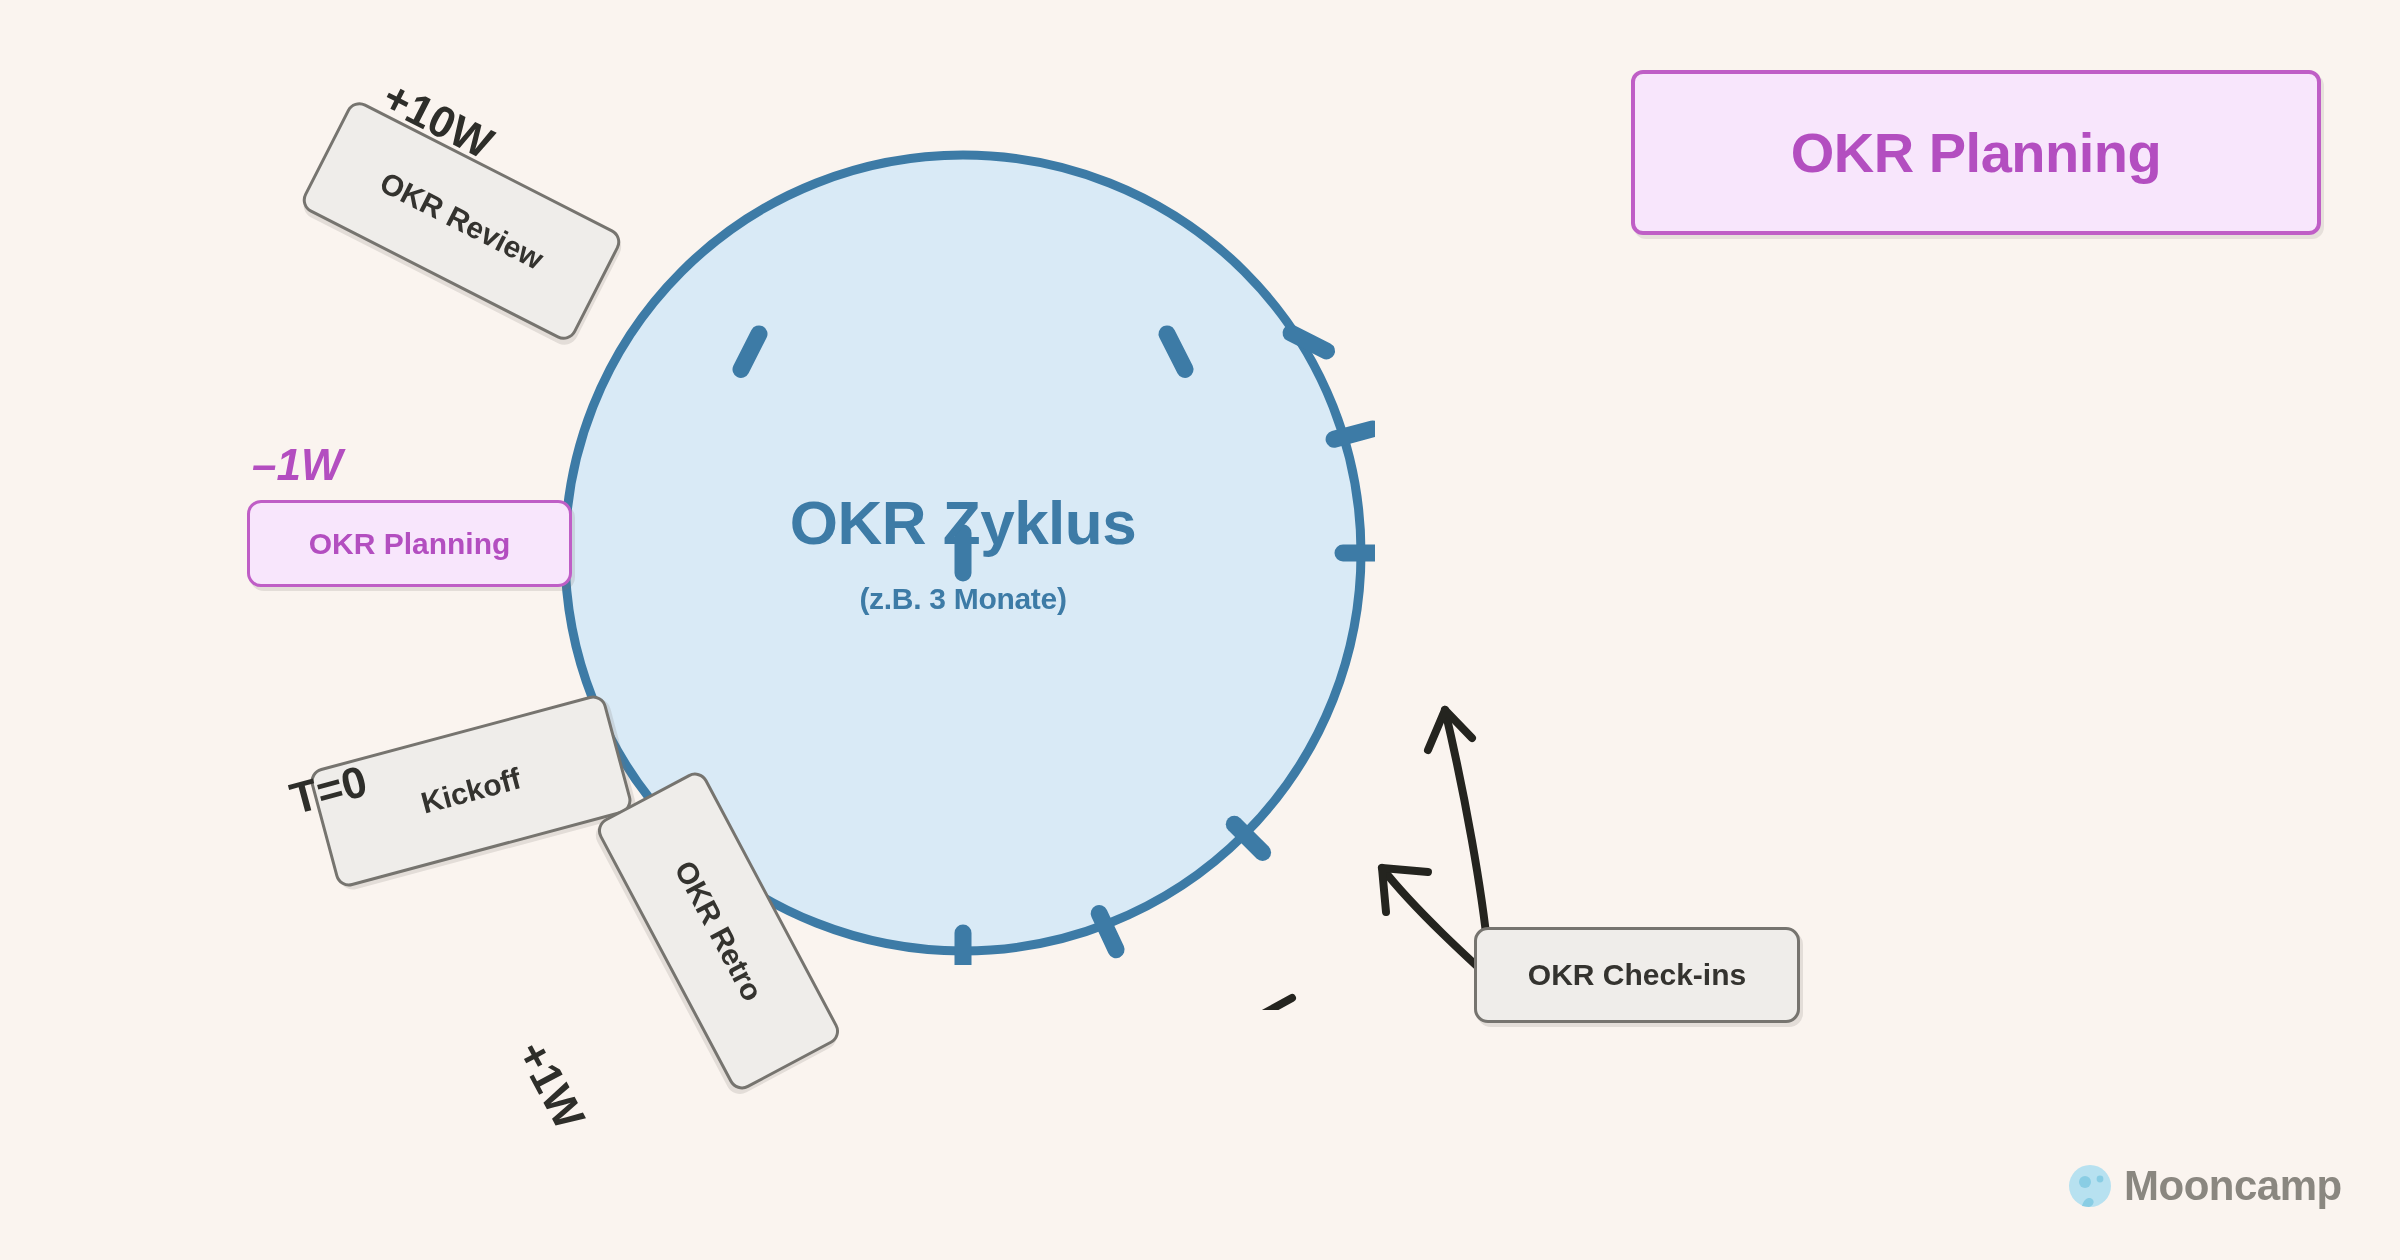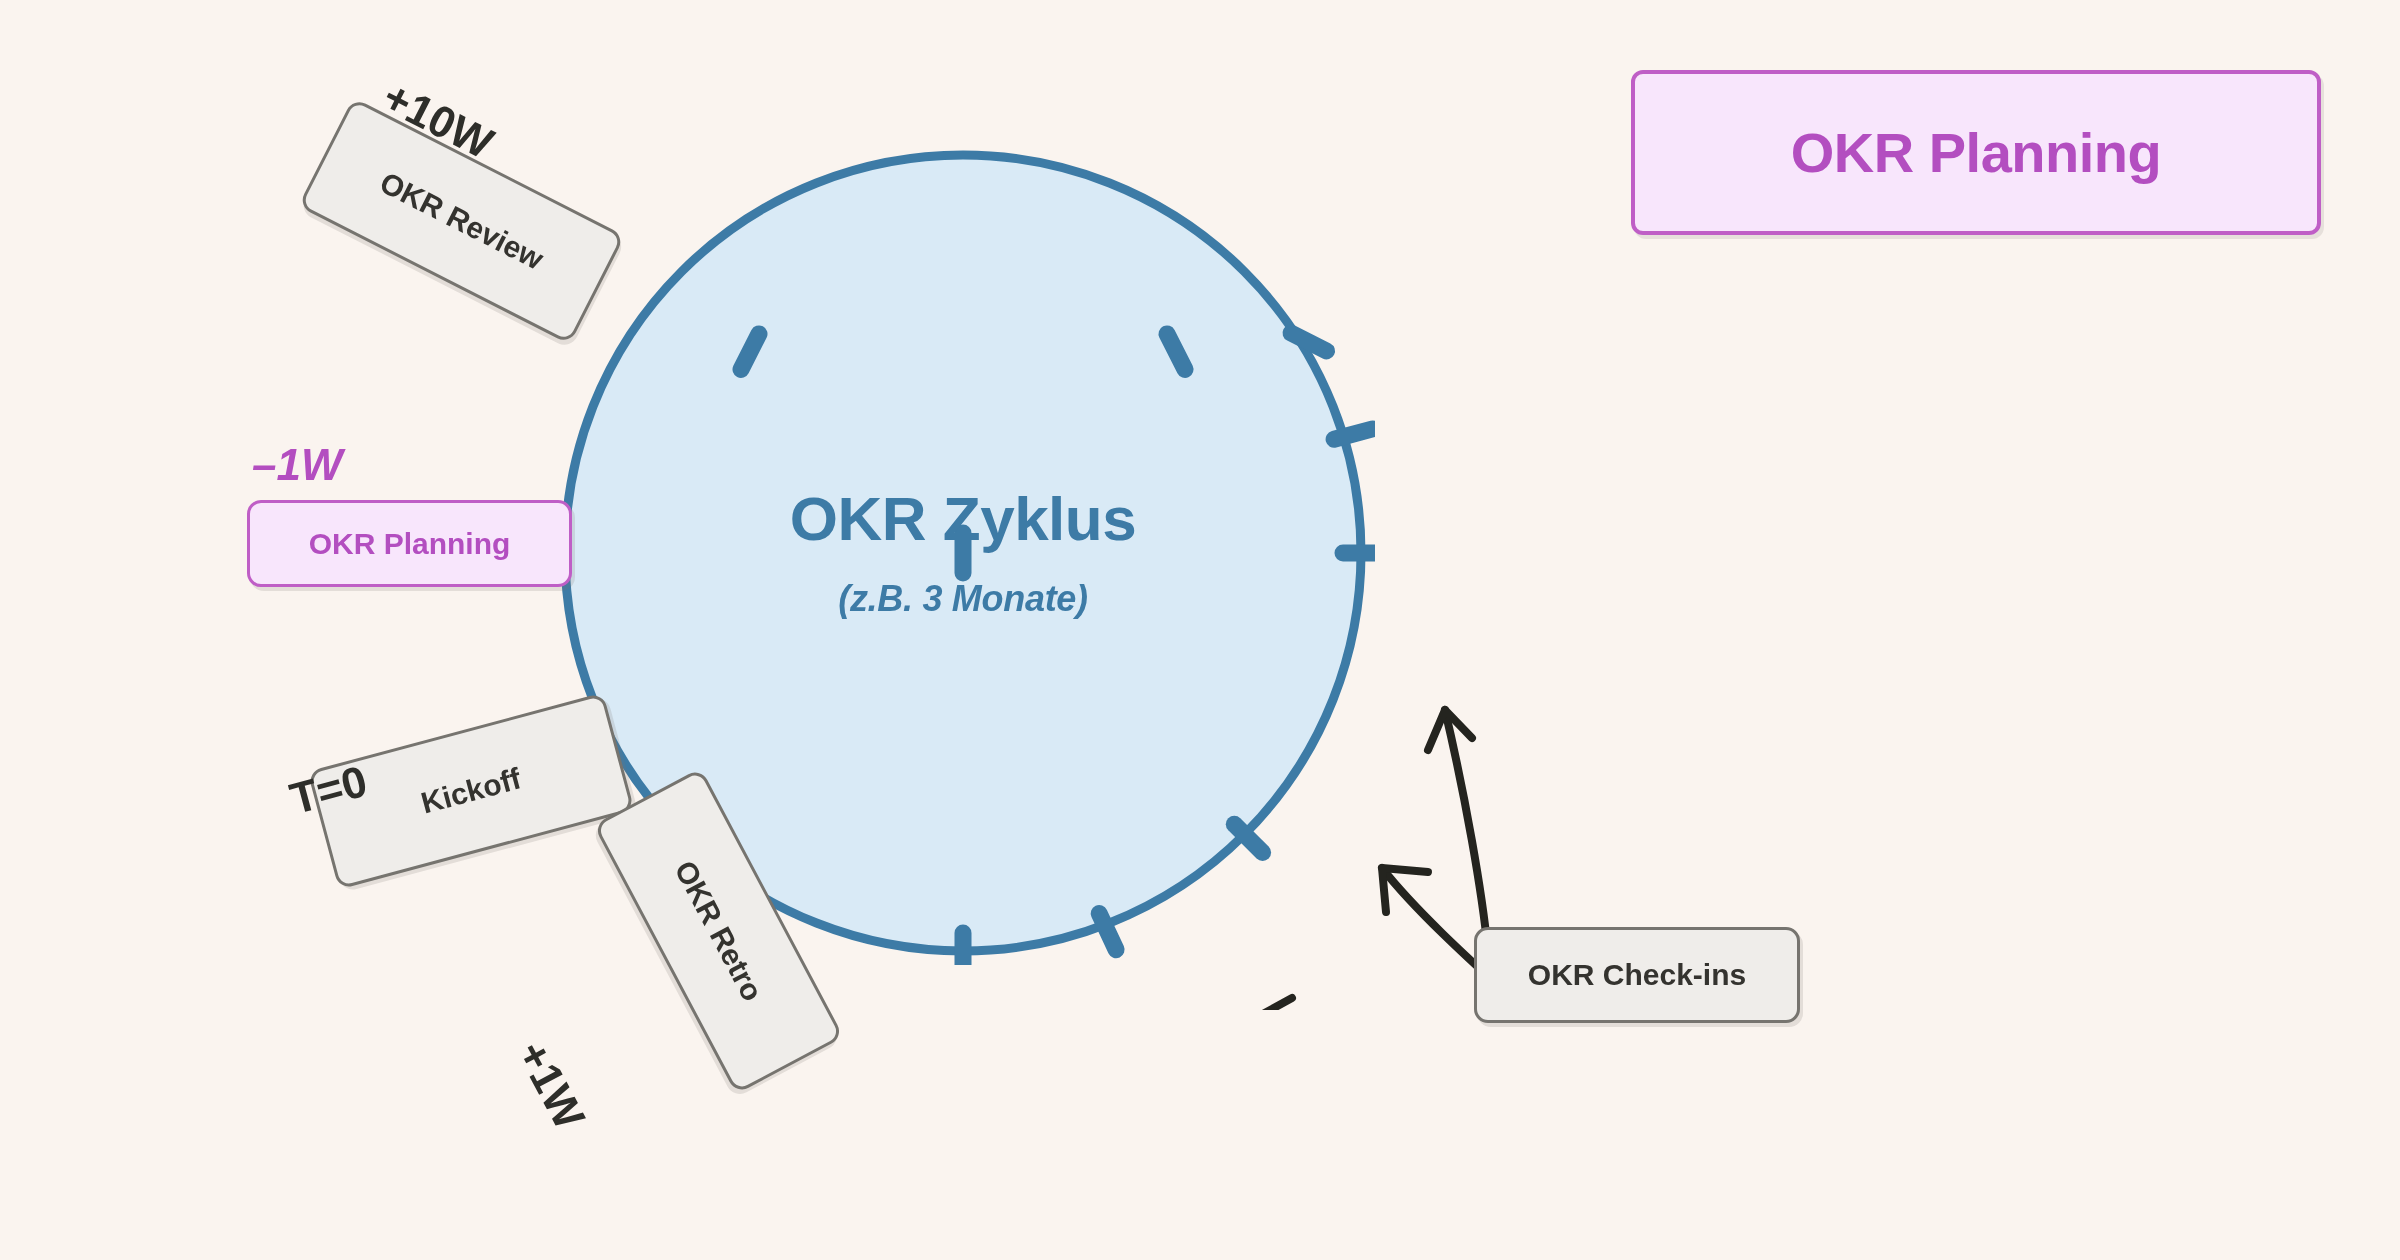--- a/index.html
+++ b/index.html
@@ -39,26 +39,25 @@
     gap: 21px;
   }
   #cycle-title {
     font-size: 62px;
     font-weight: bold;
     color: #3d7ba6;
     letter-spacing: -0.5px;
     line-height: 1.05;
   }
   #cycle-subtitle {
-    font-size: 36px;
+    font-size: 30px;
     font-weight: bold;
     color: #3d7ba6;
     margin-top: 6px;
     letter-spacing: -0.3px;
-    font-style: italic;
   }
 
   
   .card {
     position: absolute;
     box-sizing: border-box;
     display: flex;
     align-items: center;
     justify-content: center;
     border-radius: 14px;
@@ -240,14 +239,24 @@
   </svg>
 
   <div class="card card-gray" id="card-checkins">
     <span>OKR Check-ins</span>
   </div>
 
   <div id="title-card">
     <span id="title-card-text">OKR Planning</span>
   </div>
 
+  <div id="brand">
+    <svg width="44" height="44" viewBox="0 0 44 44">
+      <circle cx="22" cy="22" r="21" fill="#b7e1f0"></circle>
+      <path d="M 22 1 A 21 21 0 0 0 22 43 A 21 21 0 0 1 22 1 Z" fill="#cdeaf5"></path>
+      <circle cx="17" cy="18" r="6" fill="#89cde4"></circle>
+      <circle cx="32" cy="15" r="3.4" fill="#89cde4"></circle>
+      <path d="M 14 42 C 16 34, 22 32, 25 36 C 27 39, 24 42, 21 43 Z" fill="#89cde4"></path>
+    </svg>
+    <span id="brand-name">Mooncamp</span>
+  </div>
 
 </div>
 
 </body></html>

